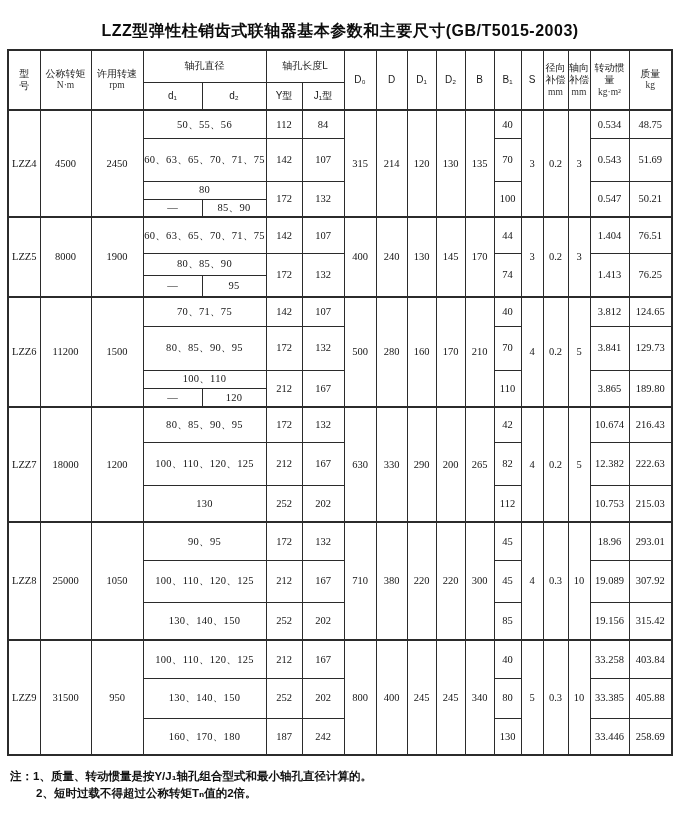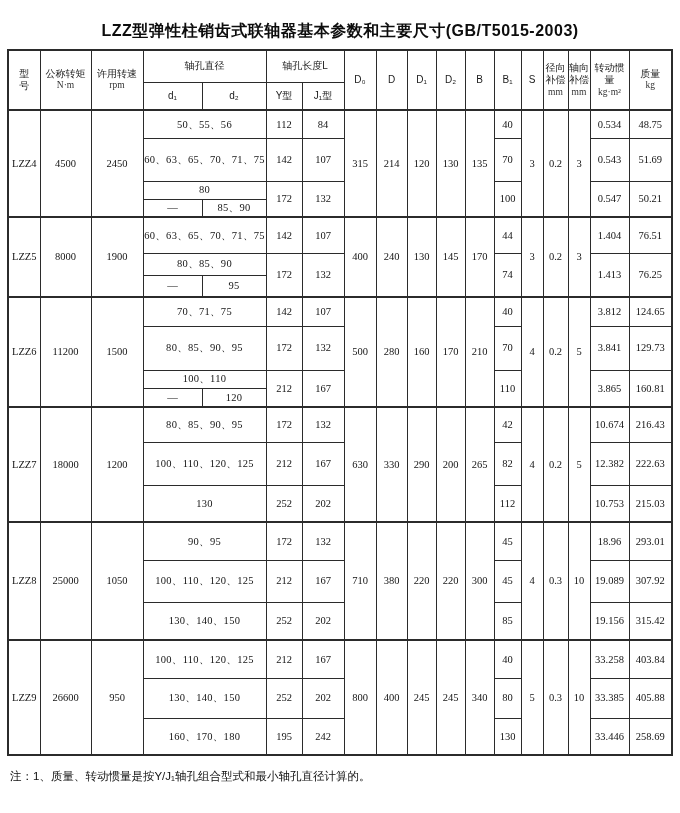--- a/index.html
+++ b/index.html
@@ -51,21 +51,21 @@
   }
   td.dcell{letter-spacing:0.3px;}
   tr.bs td{border-top:2px solid var(--line);}
   thead tr.h1 th{border-bottom-width:1px;}
   thead{border-bottom:2px solid var(--line);}
   .unit{font-family:"Liberation Serif","DejaVu Serif",serif;font-size:9.5px;color:#333;}
   .hsmall{font-size:9.5px;}
   .notes{
     margin:12px 0 0 10px;
     font-size:11.5px;
-    font-weight:400;
+    font-weight:700;
     color:#111;
     line-height:17px;
   }
   .note-line{white-space:nowrap;}
   .note-line .prefix{display:inline-block;}
   .note-line.indent{padding-left:26px;}
 </style>
 </head>
 <body>
 
@@ -243,21 +243,21 @@
         <td>70</td>
         <td>3.841</td>
         <td>129.73</td>
       </tr>
       <tr style="height:18px">
         <td colspan="2" class="dcell">100、110</td>
         <td rowspan="2">212</td>
         <td rowspan="2">167</td>
         <td rowspan="2">110</td>
         <td rowspan="2">3.865</td>
-        <td rowspan="2">160.81</td>
+        <td rowspan="2">189.80</td>
       </tr>
       <tr style="height:19px">
         <td>—</td>
         <td class="dcell">120</td>
       </tr>
 
       <tr class="bs" style="height:35px">
         <td rowspan="3">LZZ7</td>
         <td rowspan="3">18000</td>
         <td rowspan="3">1200</td>
@@ -324,21 +324,21 @@
         <td colspan="2" class="dcell">130、140、150</td>
         <td>252</td>
         <td>202</td>
         <td>85</td>
         <td>19.156</td>
         <td>315.42</td>
       </tr>
 
       <tr class="bs" style="height:38px">
         <td rowspan="3">LZZ9</td>
-        <td rowspan="3">26600</td>
+        <td rowspan="3">31500</td>
         <td rowspan="3">950</td>
         <td colspan="2" class="dcell">100、110、120、125</td>
         <td>212</td>
         <td>167</td>
         <td rowspan="3">800</td>
         <td rowspan="3">400</td>
         <td rowspan="3">245</td>
         <td rowspan="3">245</td>
         <td rowspan="3">340</td>
         <td>40</td>
@@ -351,27 +351,28 @@
       <tr style="height:40px">
         <td colspan="2" class="dcell">130、140、150</td>
         <td>252</td>
         <td>202</td>
         <td>80</td>
         <td>33.385</td>
         <td>405.88</td>
       </tr>
       <tr style="height:37px">
         <td colspan="2" class="dcell">160、170、180</td>
-        <td>195</td>
+        <td>187</td>
         <td>242</td>
         <td>130</td>
         <td>33.446</td>
         <td>258.69</td>
       </tr>
 
     </tbody>
   </table>
 
   <div class="notes">
     <div class="note-line"><span class="prefix">注：</span><span>1、质量、转动惯量是按Y/J₁轴孔组合型式和最小轴孔直径计算的。</span></div>
+    <div class="note-line indent"><span>2、短时过载不得超过公称转矩Tₙ值的2倍。</span></div>
   </div>
 
 </div>
 
 </body></html>

